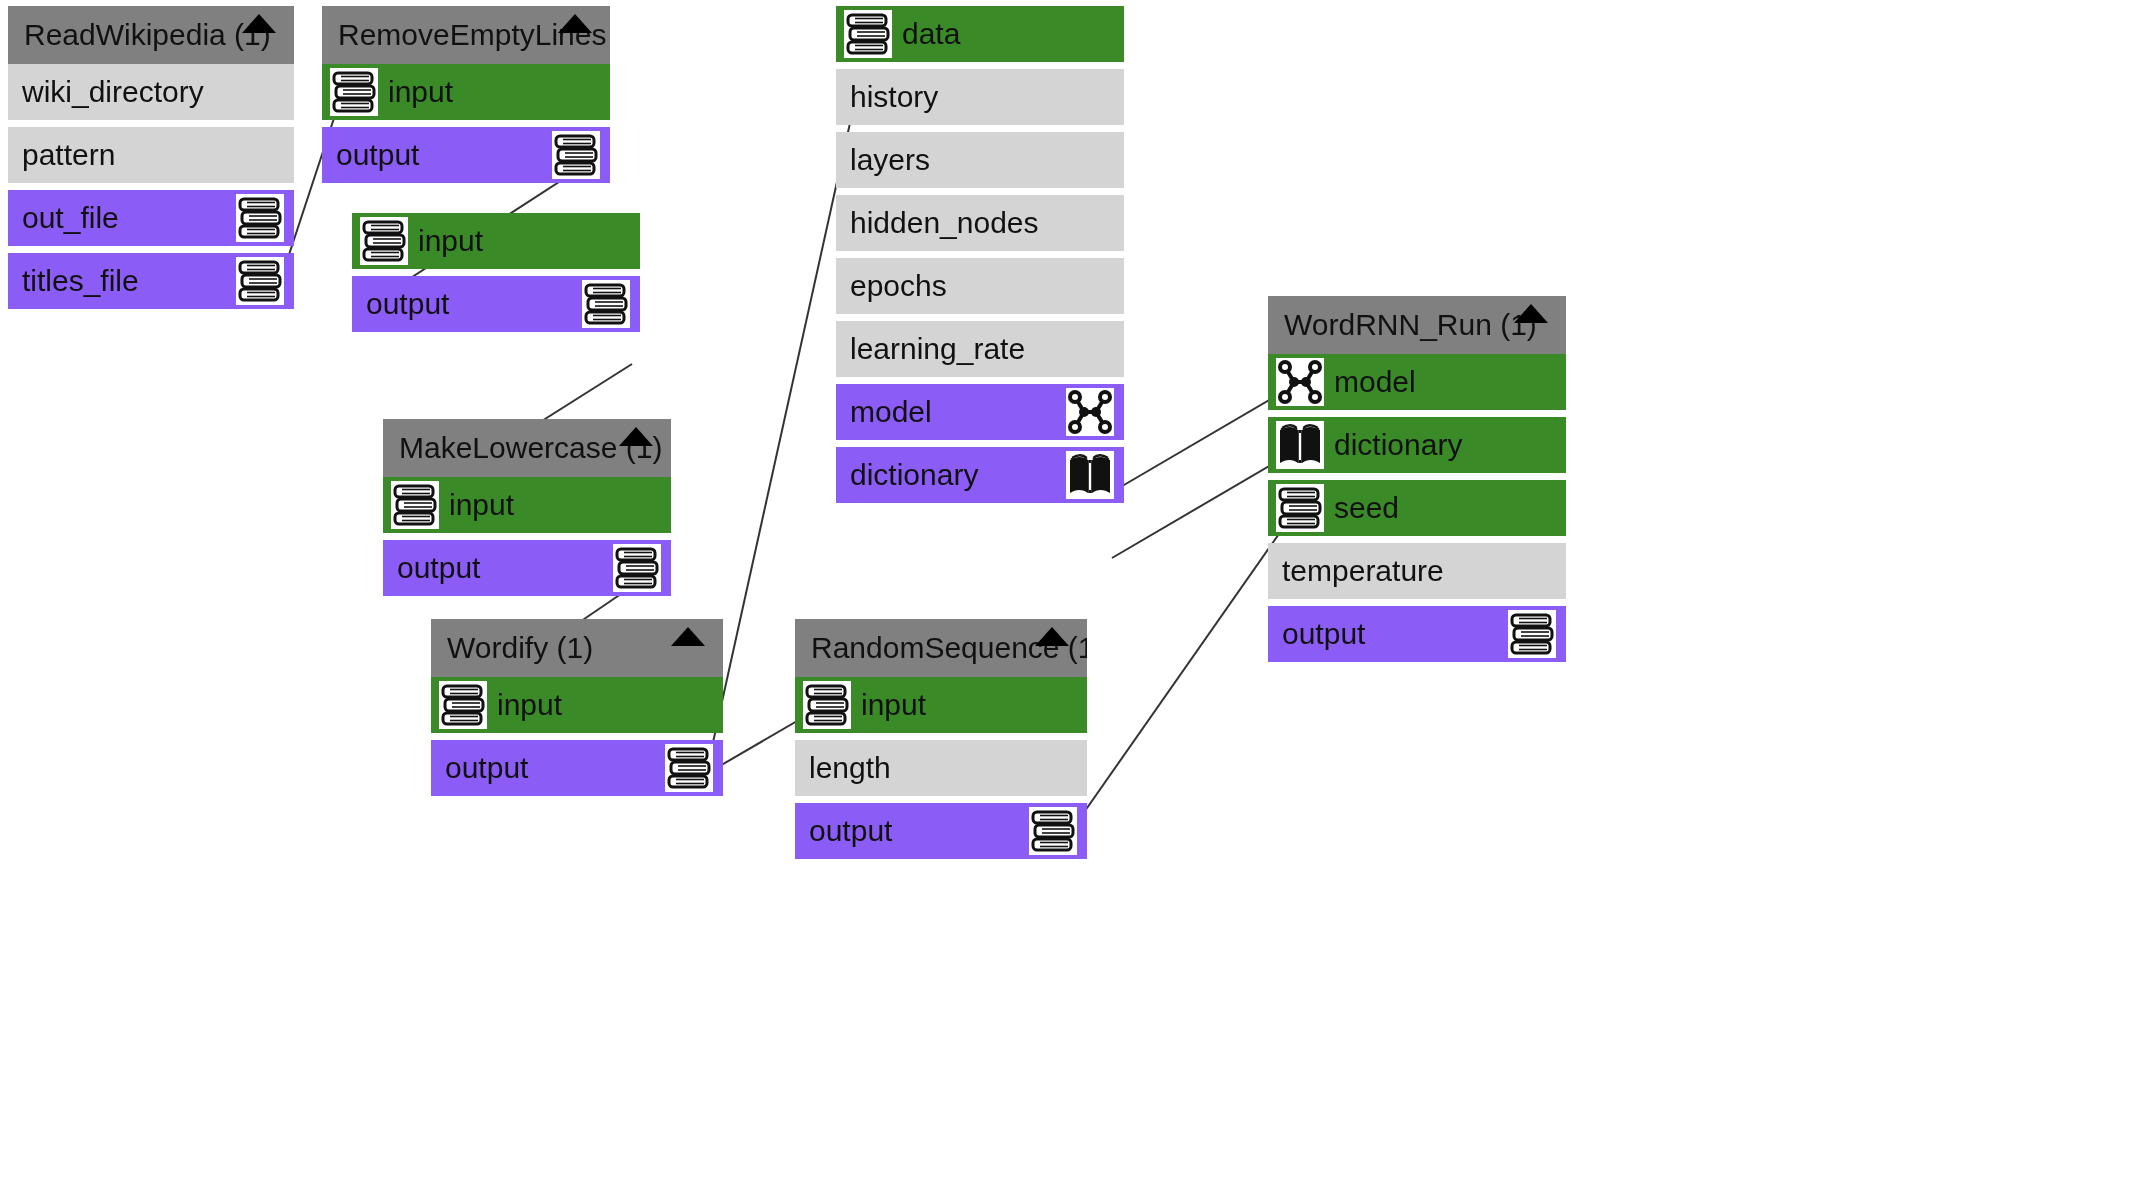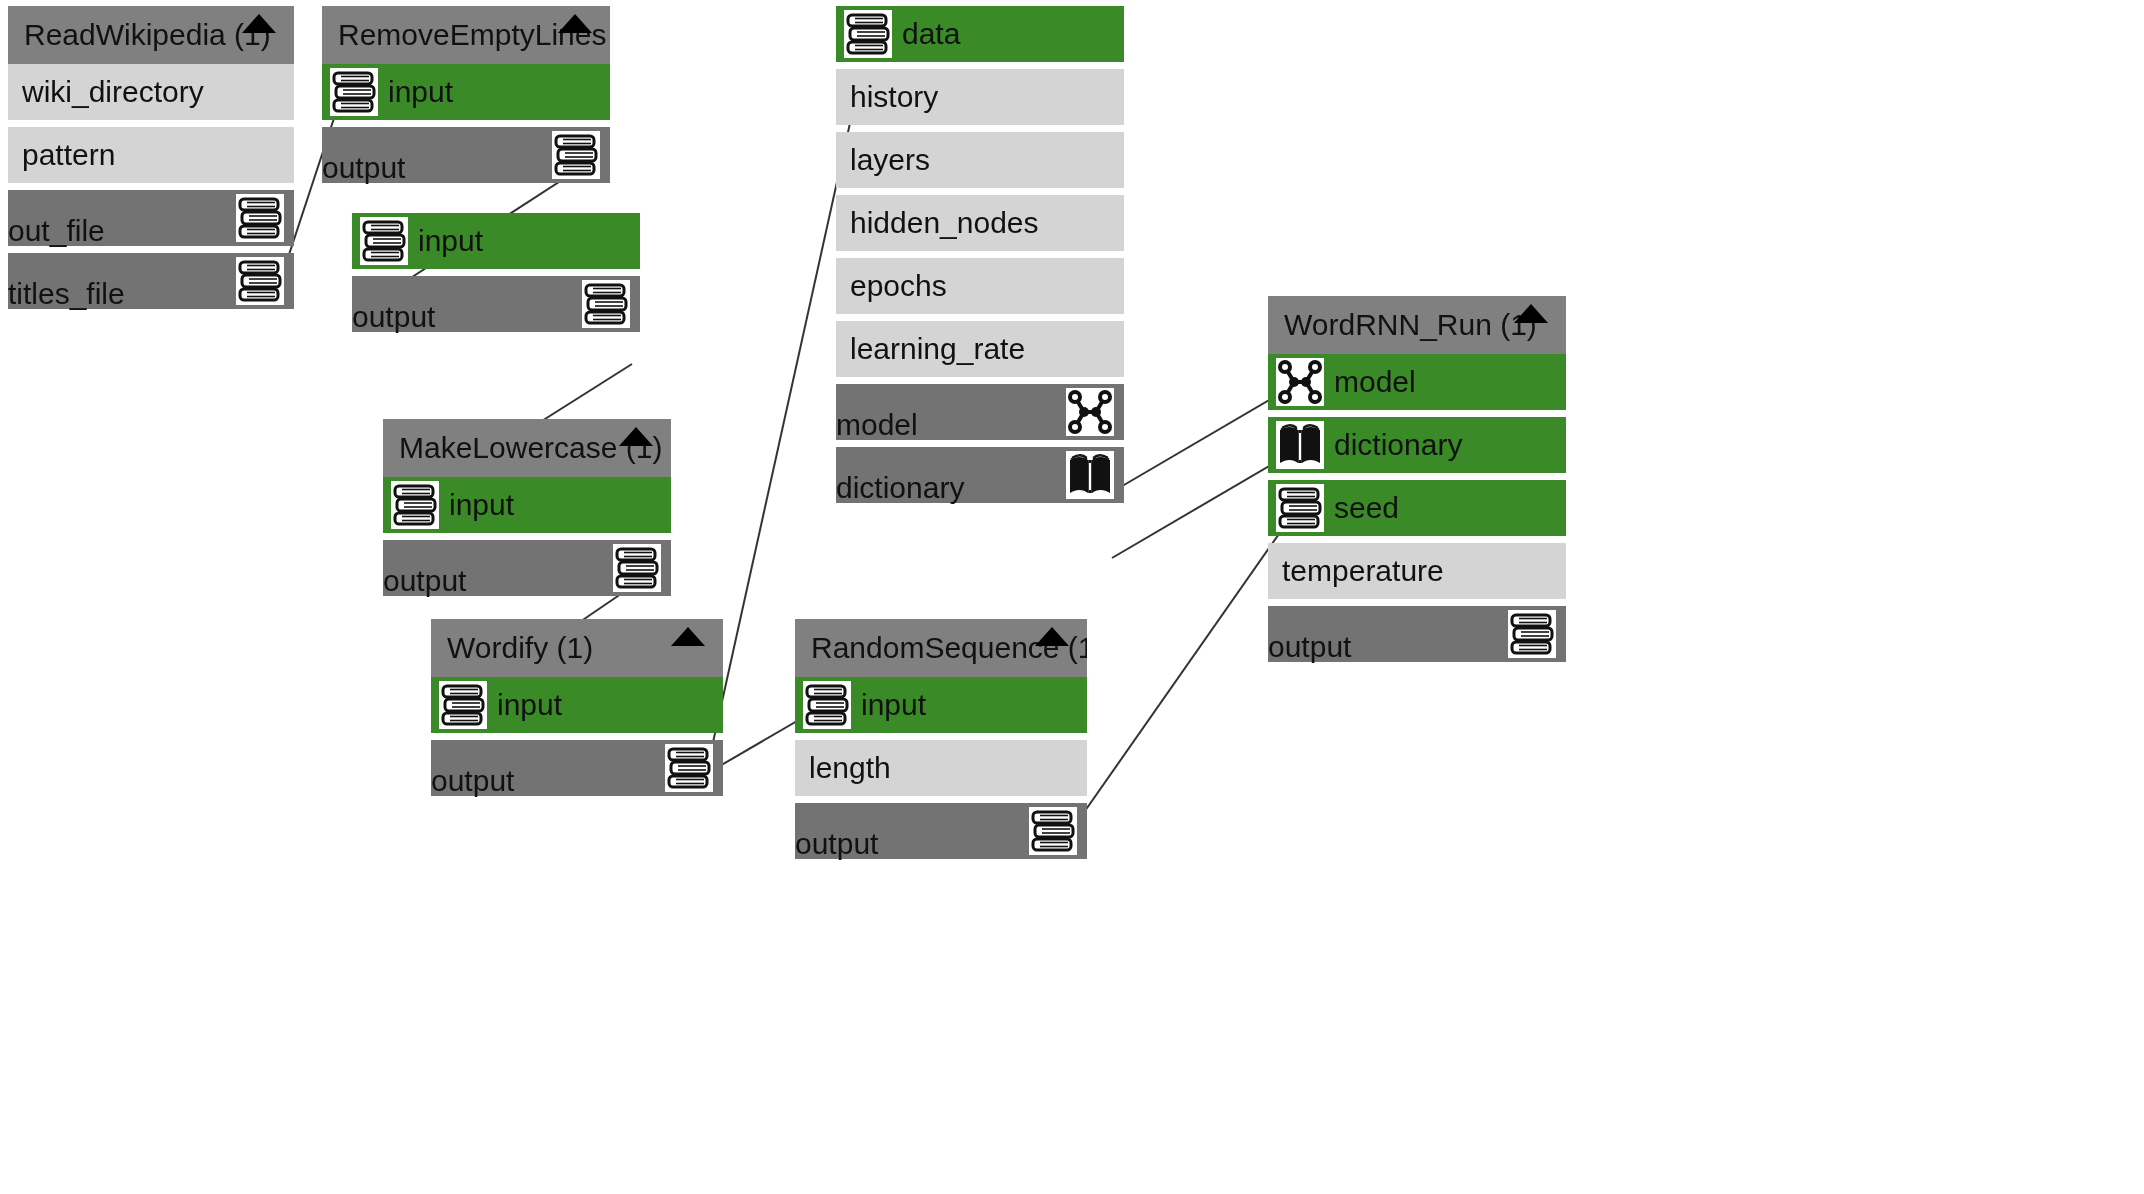--- a/index.html
+++ b/index.html
@@ -37,21 +37,21 @@
     position:relative;
     height:56px;
     margin-bottom:7px;
     box-sizing:border-box;
     display:flex;align-items:center;
     font-size:30px;color:#111111;
     white-space:nowrap;
   }
   .row.param{background:#d4d4d4;padding-left:14px;}
   .row.input{background:#3a8a28;padding-left:8px;}
-  .row.output{background:#737373;padding-left:0;justify-content:flex-start;align-items:flex-end;}
+  .row.output{background:#8b5cf6;padding-left:14px;justify-content:flex-start;}
 
   .row .label{line-height:1;}
   .row.input .label{margin-left:10px;}
 
   .port-icon{
     width:48px;height:48px;
     background:#ffffff;
     flex:0 0 48px;
     display:block;
   }

